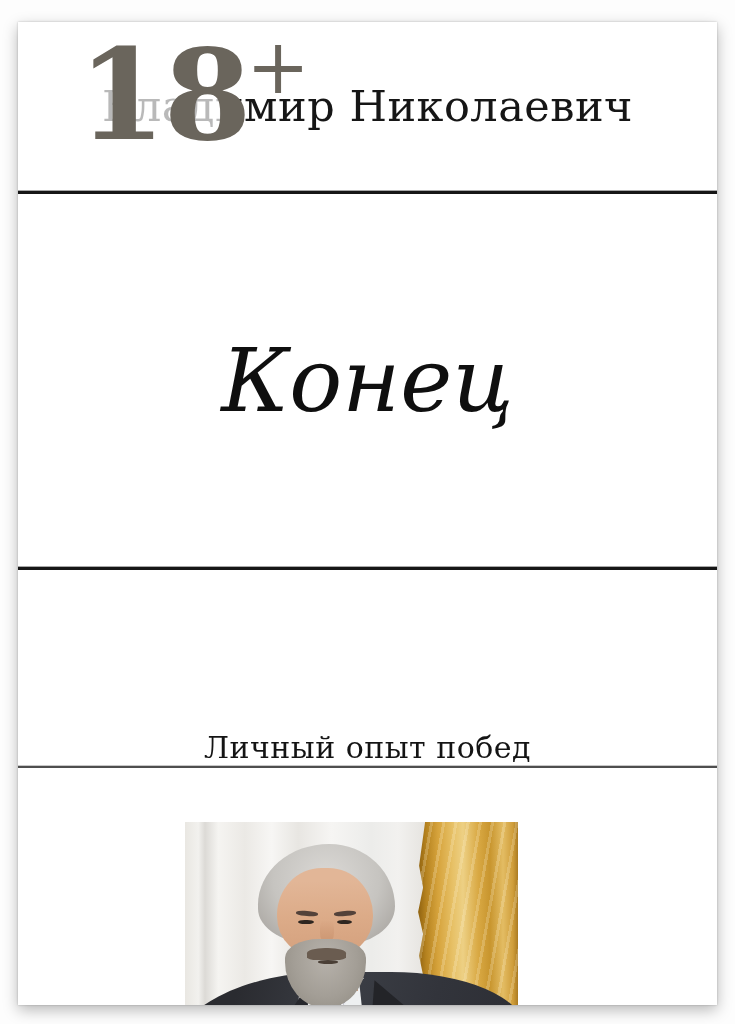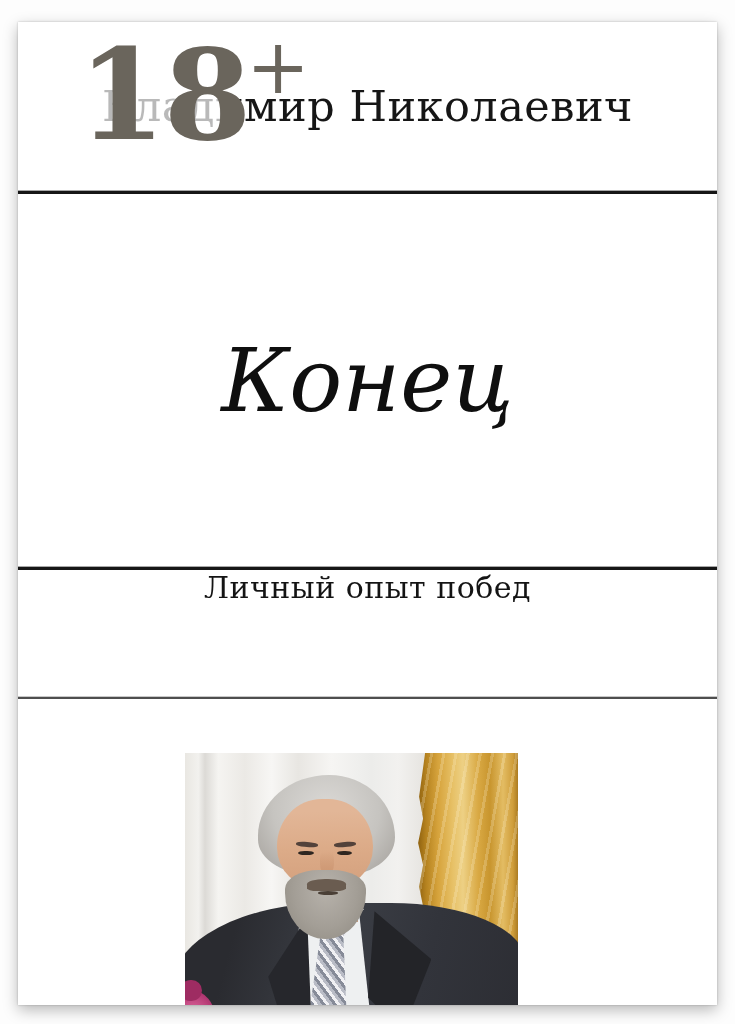--- a/index.html
+++ b/index.html
@@ -14,21 +14,21 @@
   .age-badge{position:absolute;left:0;top:0;width:208px;height:134px;
              background:rgba(255,255,255,.70);
              padding:10px 0 0 60px;box-sizing:border-box;line-height:1;white-space:nowrap;}
   .age-digits{font-size:126px;color:var(--age-badge,#6a655c);letter-spacing:-2px;font-weight:bold;}
   .age-plus{font-size:76px;color:var(--age-badge,#6a655c);position:relative;top:-46px;margin-left:-3px;}
   .divider{width:100%;}
   .d-heavy{height:4px;background:linear-gradient(180deg,#a8a8a8 0 1px,var(--divider-dark,#161616) 1px 100%);}
   .d-light{height:3px;background:linear-gradient(180deg,#c8c8c8 0 1px,var(--divider-light,#4e4e4e) 1px 100%);}
   .title-section{height:372px;display:flex;flex-direction:row;align-items:center;justify-content:center;}
   .title-line{font-style:italic;font-size:88px;line-height:93px;color:#0f0f0f;white-space:nowrap;}
-  .subtitle-section{height:126px;display:flex;align-items:flex-start;justify-content:center;}
+  .subtitle-section{height:147px;display:flex;align-items:flex-end;justify-content:center;margin-top:48px;}
   .subtitle{font-size:30px;color:#141414;letter-spacing:.5px;}
   .photo-section{position:relative;height:327px;}
   
   .photo{position:absolute;left:167px;top:54px;width:333px;height:273px;overflow:hidden;
          box-shadow:inset 0 0 0 1px rgba(90,70,30,.18);}
   .photo *{position:absolute;}
   .p-bg{inset:0;background:linear-gradient(90deg,#e9e7e2 0%,#f2f1ee 4%,#dcdad6 6%,#f5f4f1 10%,
         #ebe9e5 18%,#f7f6f4 26%,#e8e6e2 34%,#f6f5f3 44%,#ececea 56%,#f2f1ef 64%,#e6e4e0 72%,#efedea 100%);}
   .p-curtain{left:70%;top:0;width:30%;height:100%;
       background:linear-gradient(90deg,#8f6210 0%,#b5821f 8%,#d6a33c 20%,#e7c167 35%,#edd084 45%,

